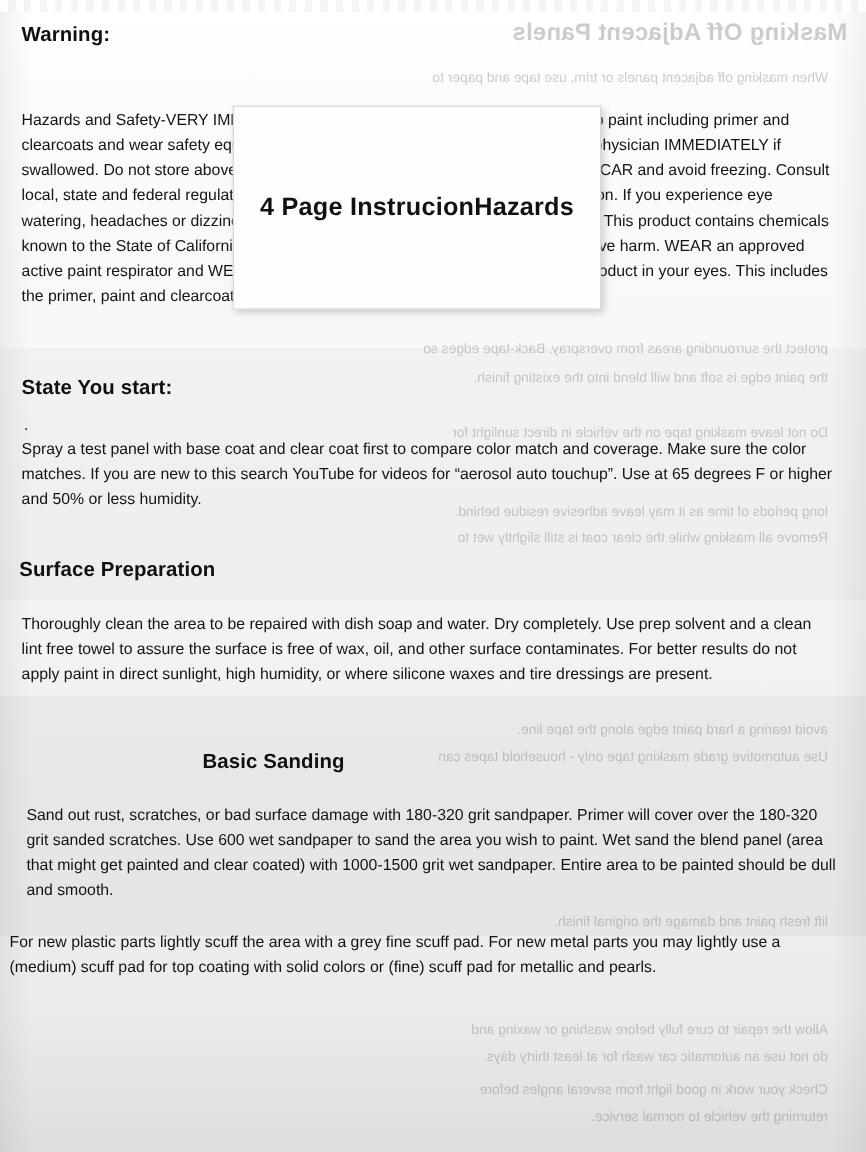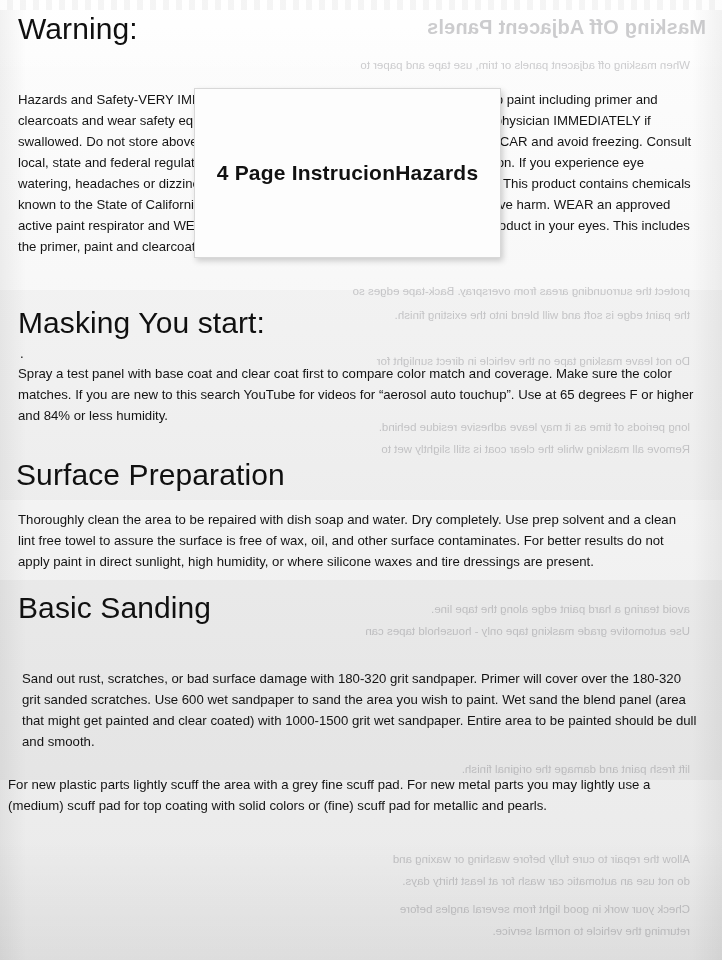--- a/index.html
+++ b/index.html
@@ -61,22 +61,22 @@
 
   
   .content {
     position: absolute;
     left: 0;
     top: 0;
     width: 722px;
   }
   h2.section-title {
     margin: 0;
-    font-weight: 400;
-    font-size: 30px;
+    font-weight: 700;
+    font-size: 17px;
     line-height: 30px;
     color: #101010;
     letter-spacing: 0.1px;
   }
   p.body-text {
     margin: 0;
     font-size: 13.2px;
     line-height: 21px;
     color: #141414;
   }
@@ -143,31 +143,31 @@
   <div class="bleed bleed-body" style="left:30px; top:872px; width:660px;">do not use an automatic car wash for at least thirty days.</div>
   <div class="bleed bleed-body" style="left:30px; top:900px; width:660px;">Check your work in good light from several angles before</div>
   <div class="bleed bleed-body" style="left:30px; top:922px; width:660px;">returning the vehicle to normal service.</div>
 
   <div class="content">
 
     <h2 class="section-title abs" style="left:18px; top:14px; width:400px;">Warning:</h2>
 
     <p class="body-text abs" style="left:18px; top:89px; width:678px;">Hazards and Safety-VERY IMPORTANT-Follow all safety warnings on the touch-up paint including primer and clearcoats and wear safety equipment.  KEEP OUT OF REACH of children. Call a physician IMMEDIATELY if swallowed.  Do not store above 120F.  Do not store below 20F. DO NOT STORE IN CAR and avoid freezing.  Consult local, state and federal regulations for proper disposal. Use with adequate ventilation. If you experience eye watering, headaches or dizziness stop product use immediately and call physician. This product contains chemicals known to the State of California to cause birth defects, cancer and other reproductive harm.  WEAR an approved active paint respirator and WEAR safety goggles when spraying to avoid getting product in your eyes. This includes the primer, paint and clearcoat.</p>
 
-    <h2 class="section-title abs" style="left:18px; top:308px; width:400px;">Masking You start:</h2>
+    <h2 class="section-title abs" style="left:18px; top:308px; width:400px;">State You start:</h2>
 
     <p class="body-text abs" style="left:20px; top:343px; width:660px;">.</p>
 
-    <p class="body-text abs" style="left:18px; top:363px; width:676px;">Spray a test panel with base coat and clear coat first to compare color match and coverage. Make sure the color matches.  If you are new to this search YouTube for videos for “aerosol auto touchup”.  Use at 65 degrees F or higher and 84% or less humidity.</p>
+    <p class="body-text abs" style="left:18px; top:363px; width:676px;">Spray a test panel with base coat and clear coat first to compare color match and coverage. Make sure the color matches.  If you are new to this search YouTube for videos for “aerosol auto touchup”.  Use at 65 degrees F or higher and 50% or less humidity.</p>
 
     <h2 class="section-title abs" style="left:16px; top:460px; width:420px;">Surface Preparation</h2>
 
     <p class="body-text abs" style="left:18px; top:509px; width:674px;">Thoroughly clean the area to be repaired with dish soap and water.  Dry completely. Use prep solvent and a clean lint free towel to assure the surface is free of wax, oil, and other surface contaminates. For better results do not apply paint in direct sunlight, high humidity, or where silicone waxes and tire dressings are present.</p>
 
-    <h2 class="section-title abs" style="left:18px; top:593px; width:420px;">Basic Sanding</h2>
+    <h2 class="section-title abs" style="left:18px; top:620px; width:420px;text-align:center;">Basic Sanding</h2>
 
     <p class="body-text abs" style="left:22px; top:668px; width:676px;">Sand out rust, scratches, or bad surface damage with 180-320 grit sandpaper. Primer will cover over the 180-320 grit sanded scratches. Use 600 wet sandpaper to sand the area you wish to paint. Wet sand the blend panel (area that might get painted and clear coated) with 1000-1500 grit wet sandpaper. Entire area to be painted should be dull and smooth.</p>
 
     <p class="body-text abs" style="left:8px; top:774px; width:664px;">For new plastic parts lightly scuff the area with a grey fine scuff pad. For new metal parts you may lightly use a (medium) scuff pad for top coating with solid colors or (fine) scuff pad for metallic and pearls.</p>
 
   </div>
 
   <div id="note">
     <div class="note-line">4 Page Instrucion</div>
     <div class="note-line">Hazards</div>

